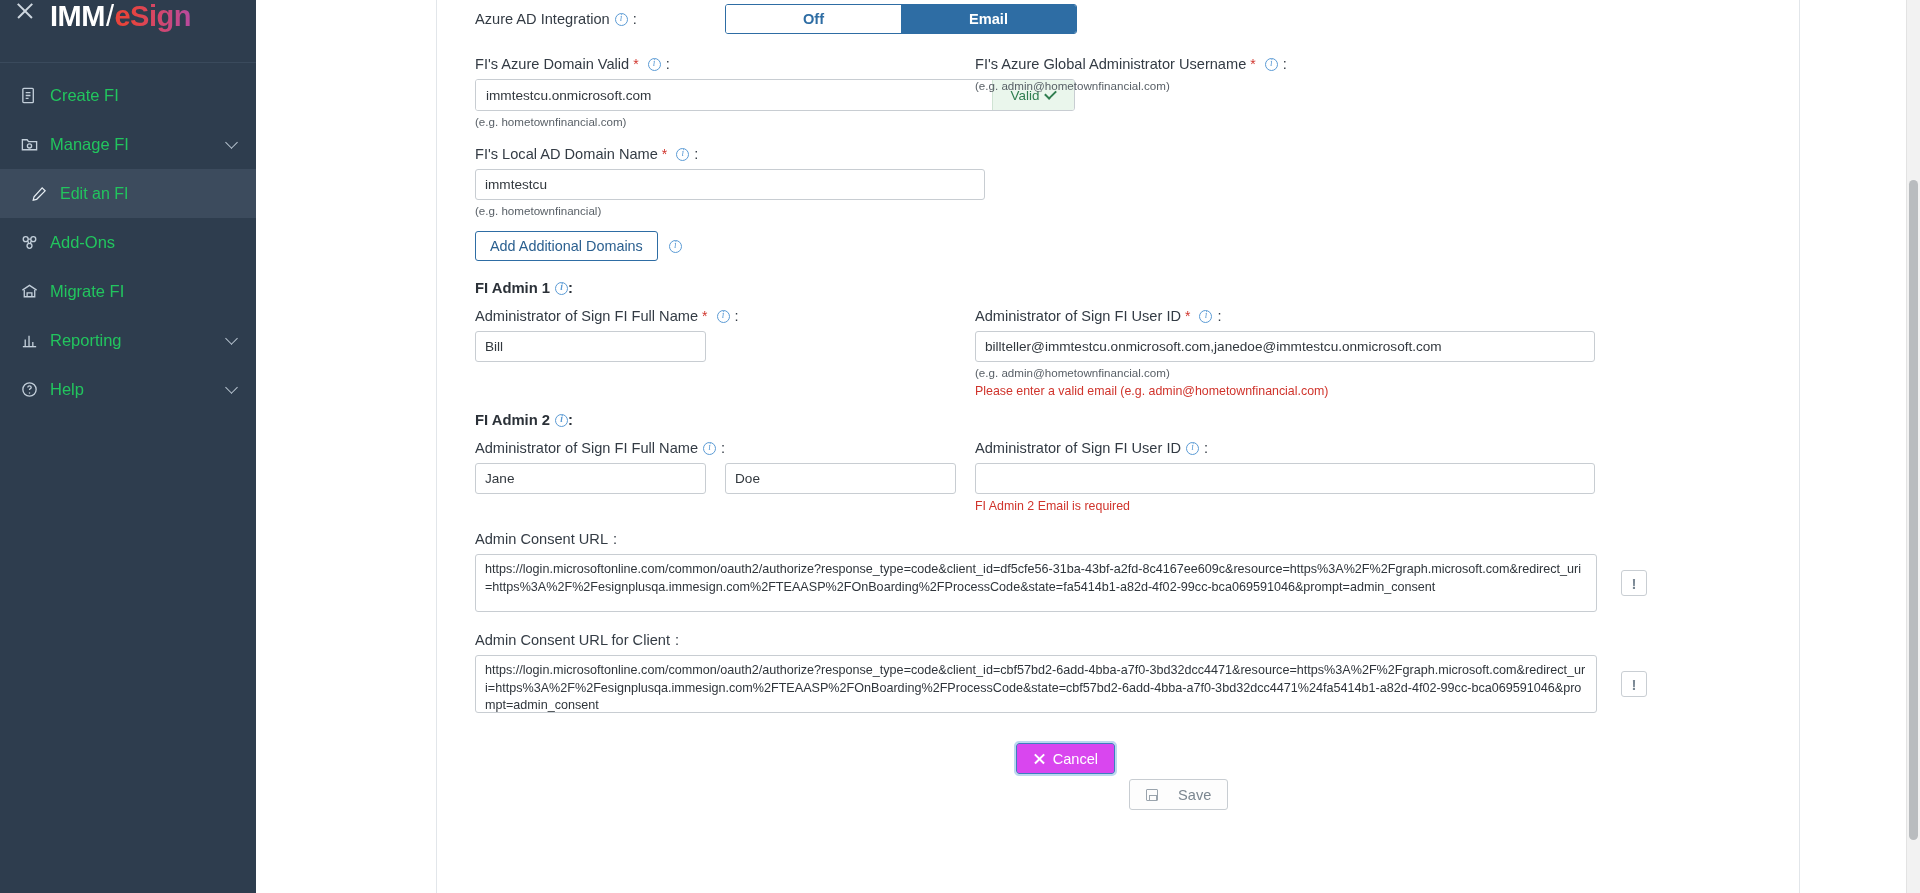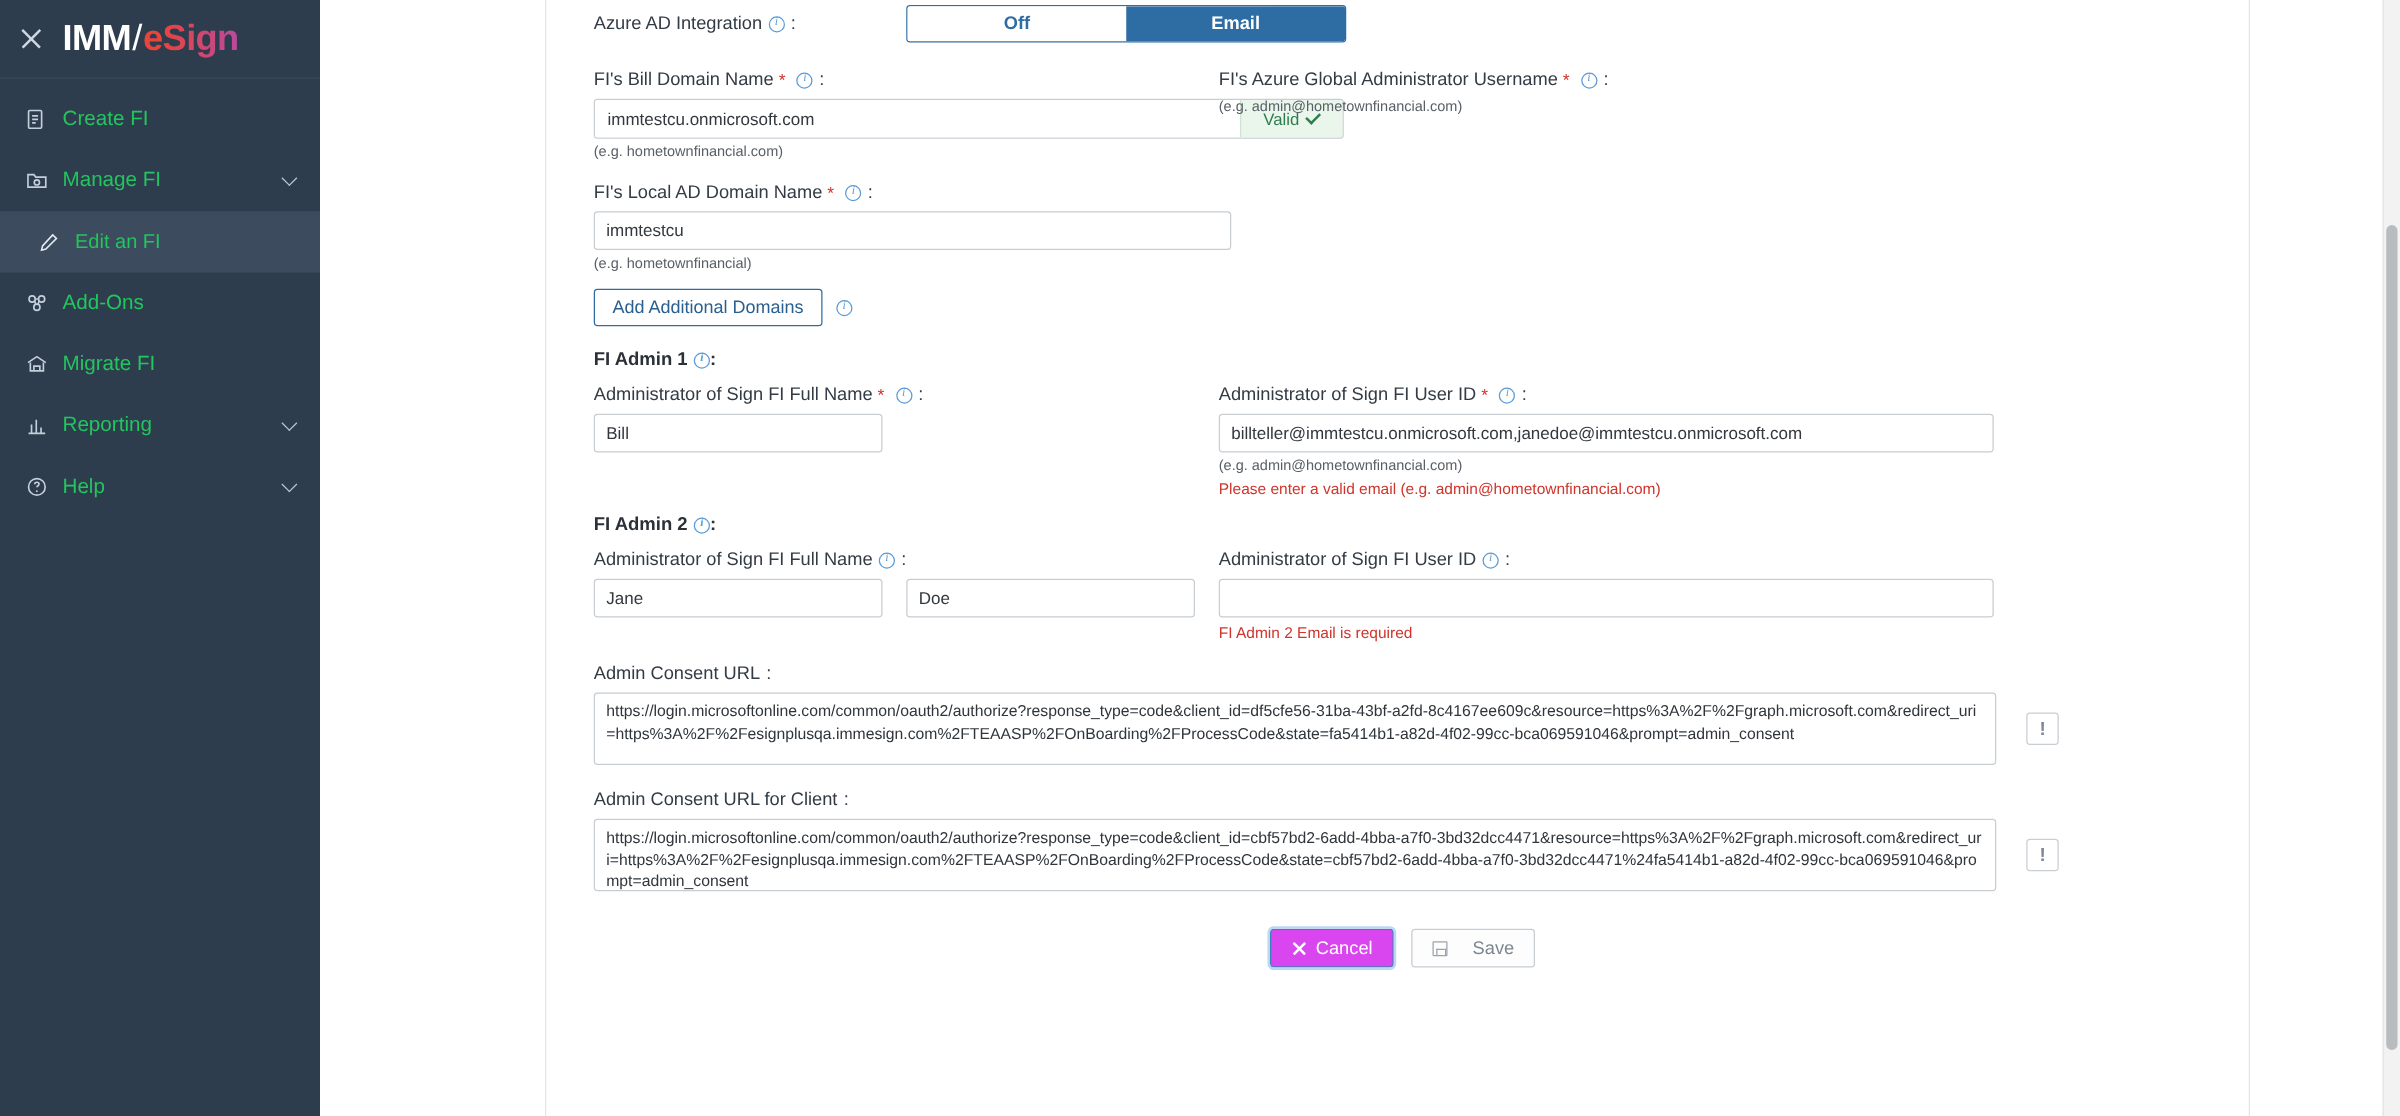--- a/index.html
+++ b/index.html
@@ -22,21 +22,20 @@
     width: 256px;
     min-width: 256px;
     background: #2e3d4e;
     color: #e8eef4;
     display: flex;
     flex-direction: column;
   }
   .sidebar-header {
     height: 63px;
     display: flex;
-    align-items: center;
     padding-left: 14px;
     background: #2e3d4e;
     border-bottom: 1px solid #3a4a5c;
   }
   .close-x {
     width: 22px; height: 22px;
     position: relative;
     margin-right: 14px;
     cursor: pointer;
     flex: 0 0 auto;
@@ -327,20 +326,21 @@
     align-items: center;
     gap: 20px;
     height: 31px;
     padding: 0 16px;
     background: #fdfdfd;
     border: 1px solid #c8cdd2;
     border-radius: 3px;
     color: #7b8690;
     font-size: 14.6px;
     cursor: pointer;
+    margin-top: 36px;
   }
   .x-ico {
     position: relative;
     width: 13px; height: 13px;
     display: inline-block;
   }
   .x-ico::before, .x-ico::after {
     content: "";
     position: absolute;
     left: 0; top: 6px;
@@ -476,21 +476,21 @@
           </div>
           <div class="toggle">
             <div class="off">Off</div>
             <div class="on">Email</div>
           </div>
         </div>
 
         <div style="display:flex; margin-top:22px;">
           <div style="width:510px;">
             <div class="lbl">
-              <span>FI's Bill Domain Name</span>
+              <span>FI's Azure Domain Valid</span>
               <span class="req">*</span>
               <span class="info">i</span>
               <span class="colon">:</span>
             </div>
             <div class="valid-group">
               <input value="immtestcu.onmicrosoft.com" style="">
               <div class="valid-badge">
                 <span>Valid</span>
                 <span class="check"></span>
               </div>

